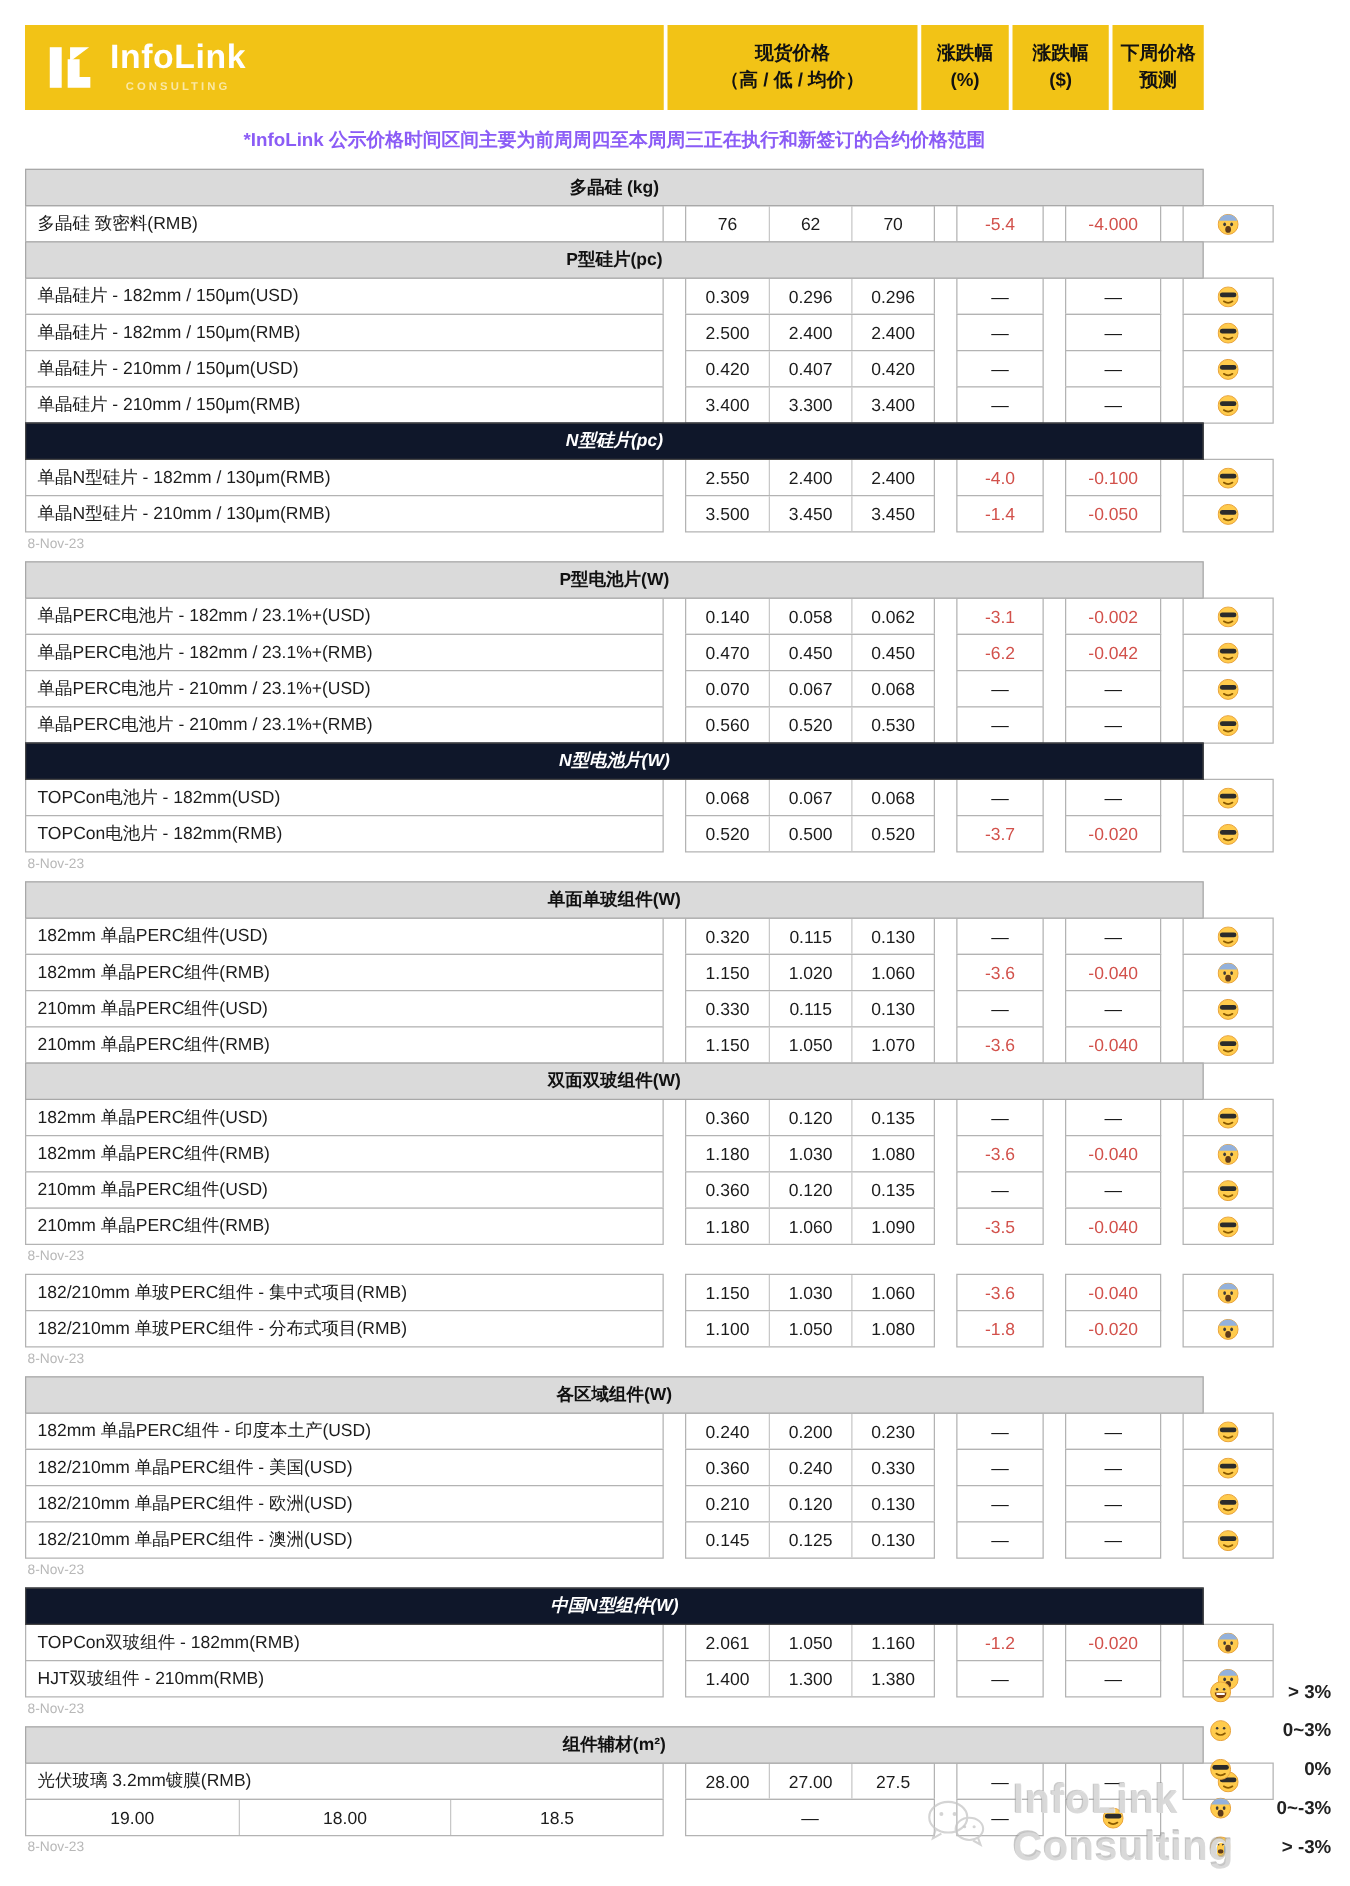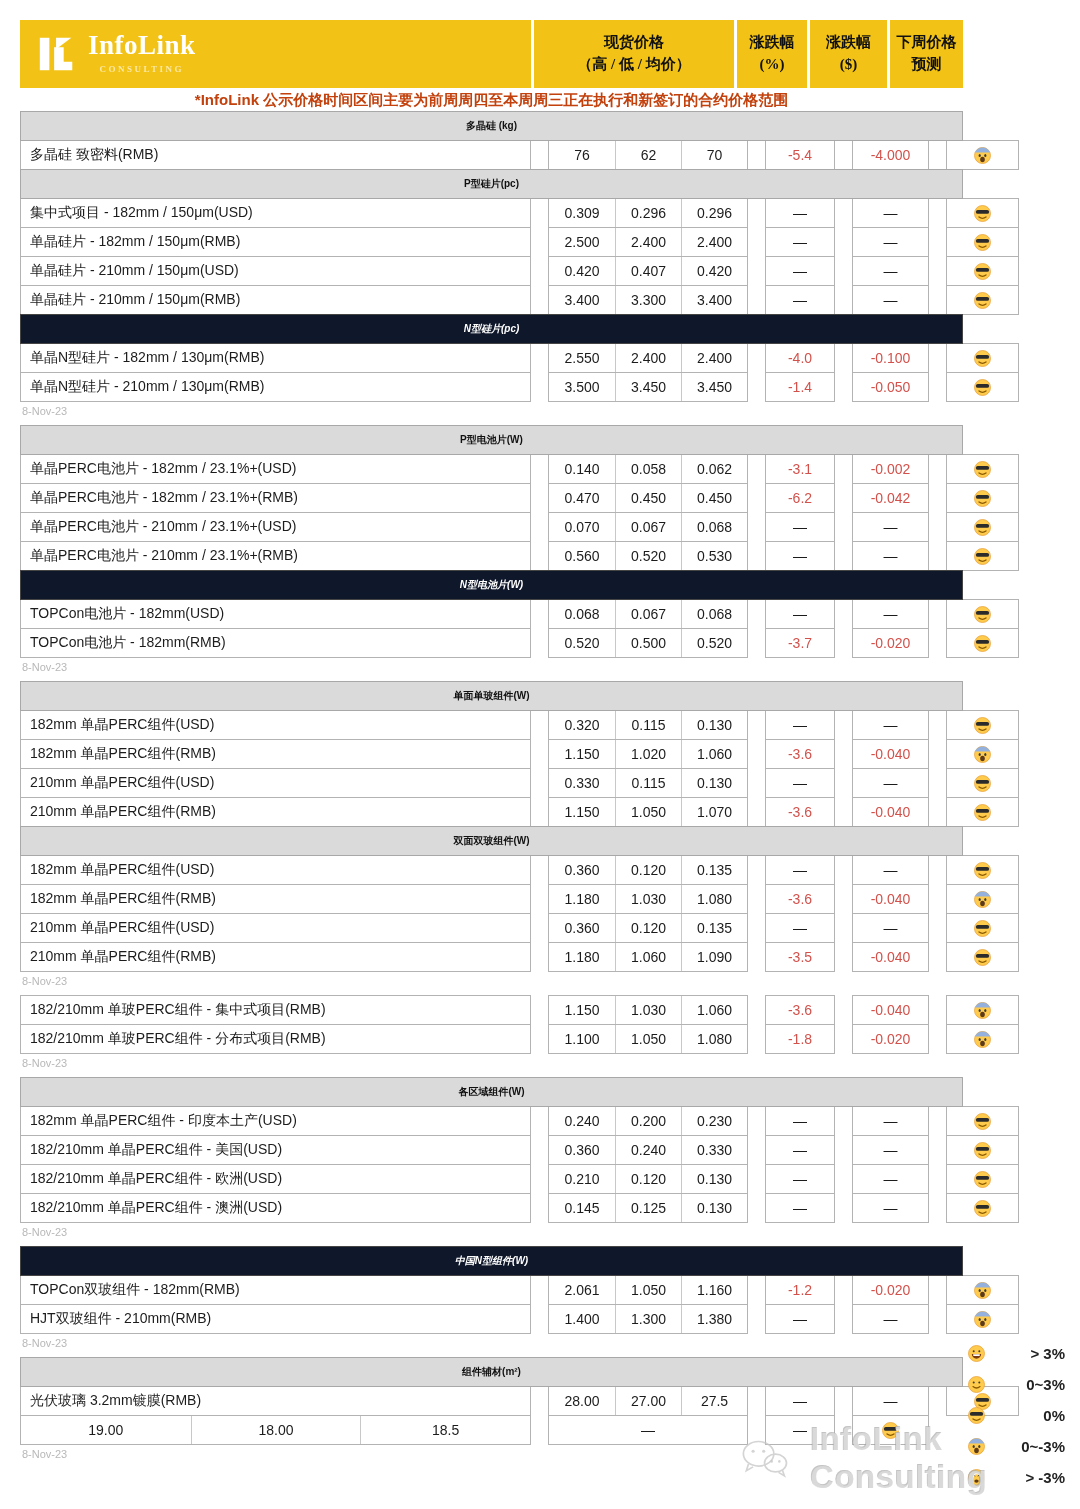--- a/index.html
+++ b/index.html
@@ -5,30 +5,30 @@
   html,body { margin:0; padding:0; background:#fff; }
   .page {
     position:relative; width:1080px; height:1509px; background:#fff; overflow:hidden;
     font-family:"Liberation Sans","DejaVu Sans",sans-serif; color:#1c1c1c;
   }
   .content { position:absolute; left:20px; top:20px; width:943px; --cols:511px 200px 70px 77px 73px; }
 
   
   .top-header { display:grid; grid-template-columns:var(--cols); column-gap:3px; height:68px; }
   .hbox { background:#F2C316; display:flex; flex-direction:column; align-items:center; justify-content:center;
-          font-weight:bold; font-size:15px; line-height:1.45; color:#111; text-align:center;font-family:Liberation Serif, serif; }
+          font-weight:bold; font-size:15px; line-height:1.45; color:#111; text-align:center; }
   .logo-box { flex-direction:row; justify-content:flex-start; padding-left:16px; gap:10px; box-sizing:border-box; }
   .brand-name { color:#fff; font-size:27px; font-weight:bold; letter-spacing:0.5px; line-height:1; }
   .brand-sub { color:rgba(255,255,255,0.62); font-size:9px; letter-spacing:2.5px; font-weight:bold; margin-top:4px; }
 
-  .note { height:24px; display:flex; align-items:center; justify-content:center; font-weight:bold; font-size:15px; color:#c2410c; }
+  .note { height:48px; display:flex; align-items:center; justify-content:center; font-weight:bold; font-size:15px; color:#8b5cf6; }
 
   
   .sec { height:30px; margin-top:-1px; border:1px solid #a8a8a8; box-sizing:border-box;
-         display:flex; align-items:center; justify-content:center; font-weight:bold; font-size:10px;
+         display:flex; align-items:center; justify-content:center; font-weight:bold; font-size:14px;
          background:#DADADA; color:#111; position:relative; z-index:2; }
   .sec.dark { background:#0f172a; color:#fff; border-color:#454545;font-style:italic; }
   .row { display:grid; grid-template-columns:var(--cols); column-gap:3px; height:30px; margin-top:-1px;gap:17px; }
   .cell { background:#fff; border:1px solid #b3b3b3; box-sizing:border-box; display:flex; align-items:center; justify-content:center;
           font-size:14px; color:#1c1c1c; }
   .lbl { justify-content:flex-start; padding-left:9px; }
   .prices { display:grid; grid-template-columns:1fr 1fr 1fr; padding:0; align-items:stretch; }
   .prices span { display:flex; align-items:center; justify-content:center; border-left:1px solid #c8c8c8; }
   .prices span:first-child { border-left:none; }
   .num.neg { color:#D2514B; }
@@ -103,21 +103,21 @@
                 <circle cx="8.5" cy="8.5" r="8" fill="#FFCB4C" stroke="#E8A33D" stroke-width="0.8"></circle>
                 <path d="M1.1 5.5 A8 8 0 0 1 15.9 5.5 Z" fill="#93B1DC"></path>
                 <ellipse cx="5.7" cy="8.4" rx="1.1" ry="1.5" fill="#3c3c3c"></ellipse>
                 <ellipse cx="11.3" cy="8.4" rx="1.1" ry="1.5" fill="#3c3c3c"></ellipse>
                 <ellipse cx="8.5" cy="12.5" rx="2.3" ry="2.7" fill="#5d3a1a"></ellipse>
               </svg>
             </div>
           </div>
           <div class="sec light">P型硅片(pc)</div>
           <div class="row">
-            <div class="cell lbl">集中式项目 - 182mm / 150μm(USD)</div>
+            <div class="cell lbl">单晶硅片 - 182mm / 150μm(USD)</div>
             <div class="cell prices">
               <span>0.309</span>
               <span>0.296</span>
               <span>0.296</span>
             </div>
             <div class="cell num">—</div>
             <div class="cell num">—</div>
             <div class="cell emoji-cell">
               <svg class="emj" width="17" height="17" viewBox="0 0 17 17">
                 <circle cx="8.5" cy="8.5" r="8" fill="#FFCB4C" stroke="#E8A33D" stroke-width="0.8"></circle>

